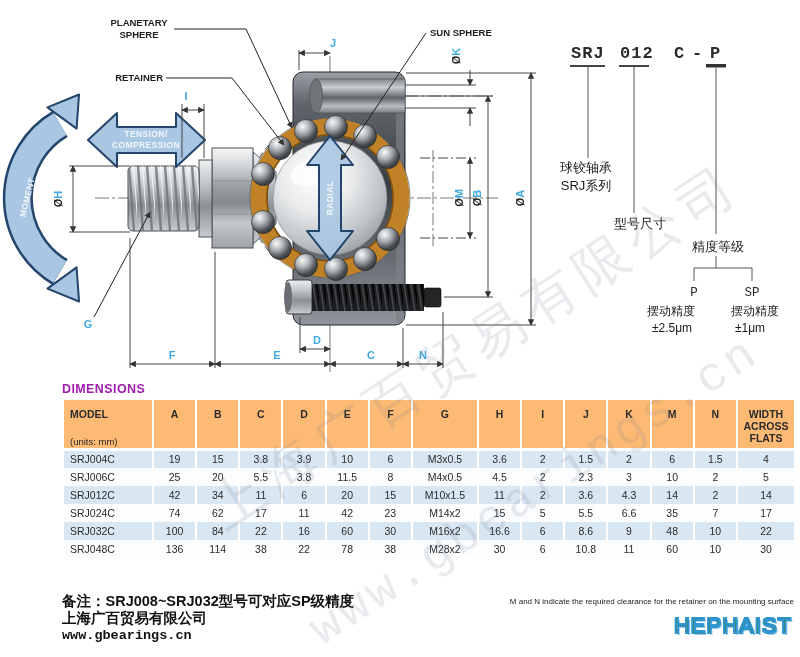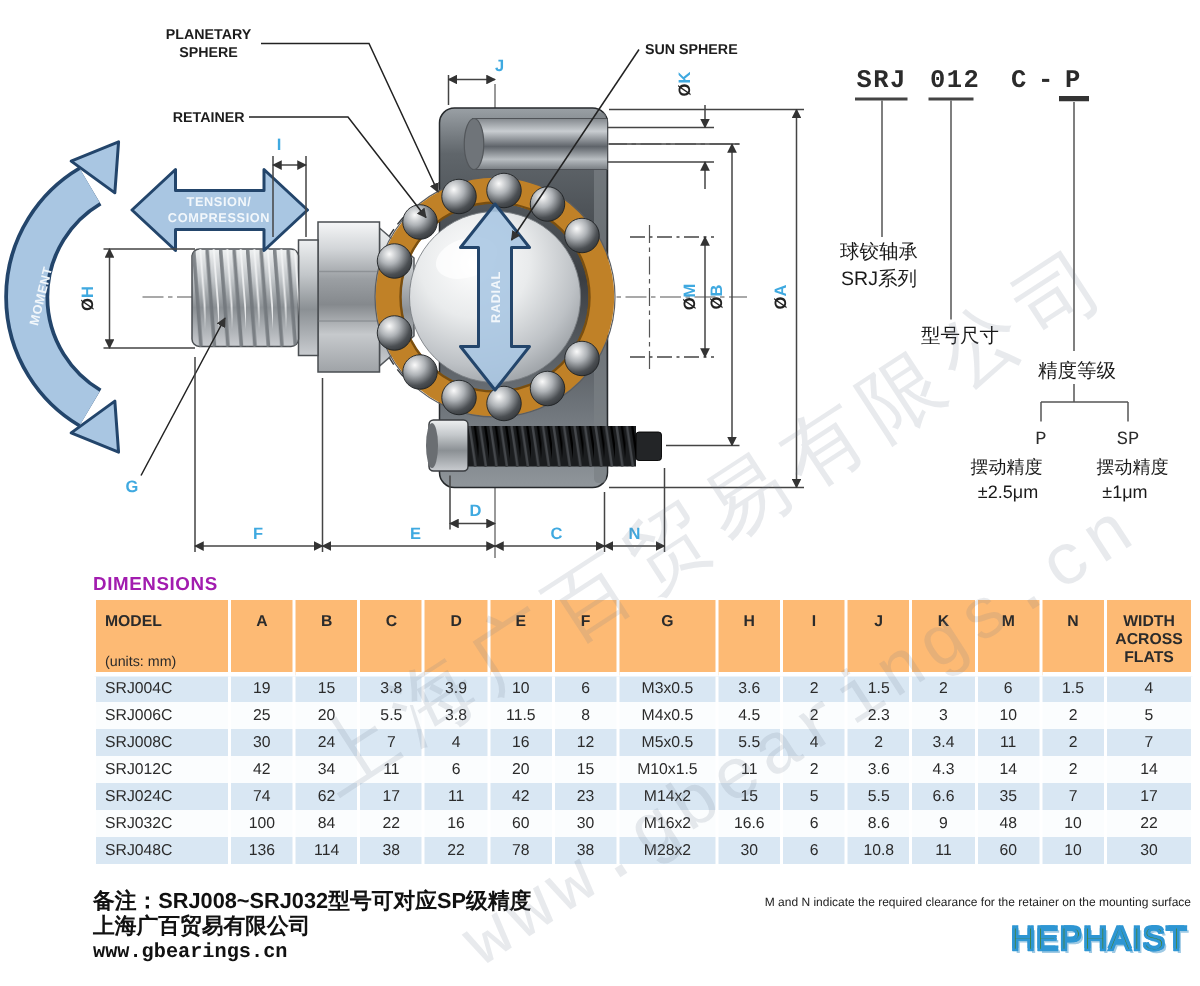--- a/index.html
+++ b/index.html
@@ -357,37 +357,20 @@
           <td>M4x0.5</td>
           <td>4.5</td>
           <td>2</td>
           <td>2.3</td>
           <td>3</td>
           <td>10</td>
           <td>2</td>
           <td>5</td>
         </tr>
         <tr>
-          <td>SRJ008C</td>
-          <td>30</td>
-          <td>24</td>
-          <td>7</td>
-          <td>4</td>
-          <td>16</td>
-          <td>12</td>
-          <td>M5x0.5</td>
-          <td>5.5</td>
-          <td>4</td>
-          <td>2</td>
-          <td>3.4</td>
-          <td>11</td>
-          <td>2</td>
-          <td>7</td>
-        </tr>
-        <tr>
           <td>SRJ012C</td>
           <td>42</td>
           <td>34</td>
           <td>11</td>
           <td>6</td>
           <td>20</td>
           <td>15</td>
           <td>M10x1.5</td>
           <td>11</td>
           <td>2</td>

